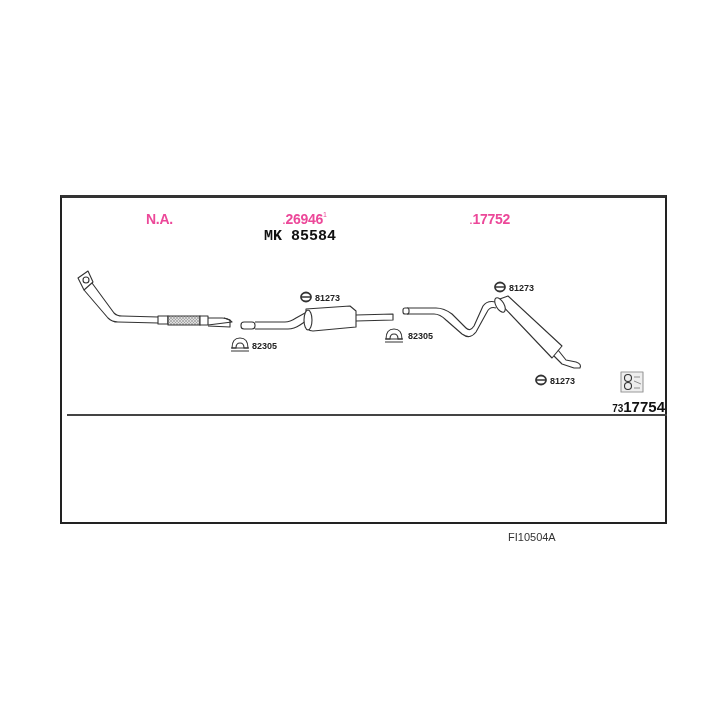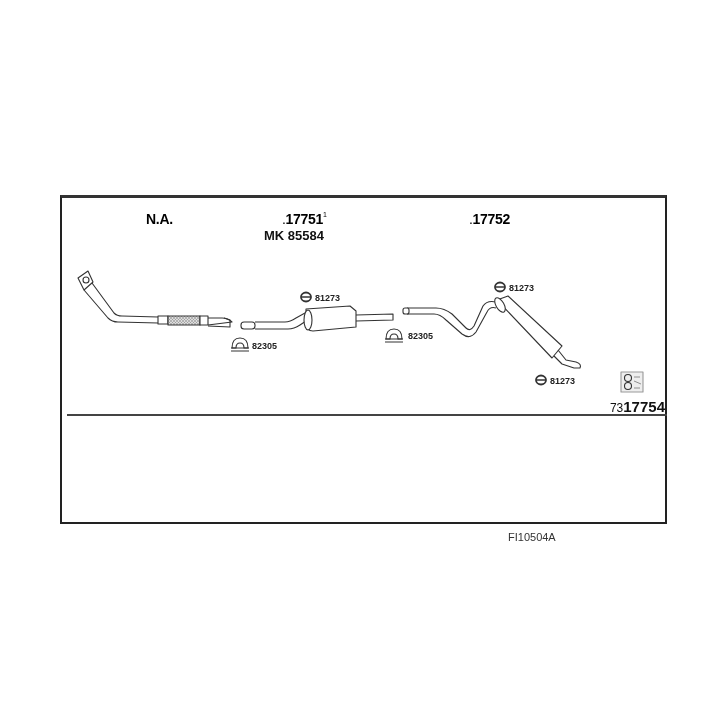--- a/index.html
+++ b/index.html
@@ -1,40 +1,40 @@
 <!DOCTYPE html>
 <html><head>
   <meta charset="utf-8">
   <style>
     html, body { margin: 0; padding: 0; background: #ffffff; }
     body { width: 720px; height: 720px; position: relative; overflow: hidden; font-family: "Liberation Sans", sans-serif; }
     .frame { position: absolute; left: 60px; top: 195px; width: 607px; height: 329px; border-left: 2px solid #222; border-right: 2px solid #222; border-bottom: 2px solid #222; border-top: 3px solid #333; box-sizing: border-box; }
     .sep { position: absolute; left: 67px; top: 414px; width: 600px; height: 2px; background: #444; }
-    .lbl { position: absolute; color: #000000; font-weight: bold; font-size: 14px; letter-spacing: -0.3px; padding-left: 16px; }
-    .sub { position: absolute; color: #111; font-weight: bold; font-size: 13px; }
+    .lbl { position: absolute; color: #ec4899; font-weight: bold; font-size: 14px; letter-spacing: -0.3px; padding-left: 16px; }
+    .sub { position: absolute; color: #111; font-weight: bold; font-size: 15px; font-family: Liberation Mono, monospace; }
     .pn { position: absolute; color: #222; font-size: 9px; font-weight: bold; }
     .sup { font-size: 7px; font-weight: normal; vertical-align: top; }
     .dot { font-weight: normal; }
     .kit { position: absolute; right: 55px; top: 398px; color: #111; }
-    .kit .pre { font-size: 12px; font-weight: normal; }
+    .kit .pre { font-size: 10px; font-weight: bold; }
     .kit .main { font-size: 15px; font-weight: bold; }
     .code { position: absolute; left: 508px; top: 499px; font-size: 11px; color: #333; margin-top: 32px; }
     svg.art { position: absolute; left: 0; top: 0; }
   </style>
 </head>
 <body>
 
 <div class="frame"></div>
 <div class="sep"></div>
 
 <div class="lbl" style="left:130px; top:211px;">
   <span>N.A.</span>
 </div>
 <div class="lbl" style="left:266px; top:211px;">
-  <span class="dot">.</span><span>17751</span><span class="sup">1</span>
+  <span class="dot">.</span><span>26946</span><span class="sup">1</span>
 </div>
 <div class="sub" style="left:264px; top:228px;">MK 85584</div>
 <div class="lbl" style="left:453px; top:211px;text-align:right;">
   <span class="dot">.</span><span>17752</span>
 </div>
 
 <svg class="art" width="720" height="720" viewBox="0 0 720 720">
   <defs>
     <pattern id="mesh" width="3" height="3" patternUnits="userSpaceOnUse">
       <rect width="3" height="3" fill="#ddd"></rect>

